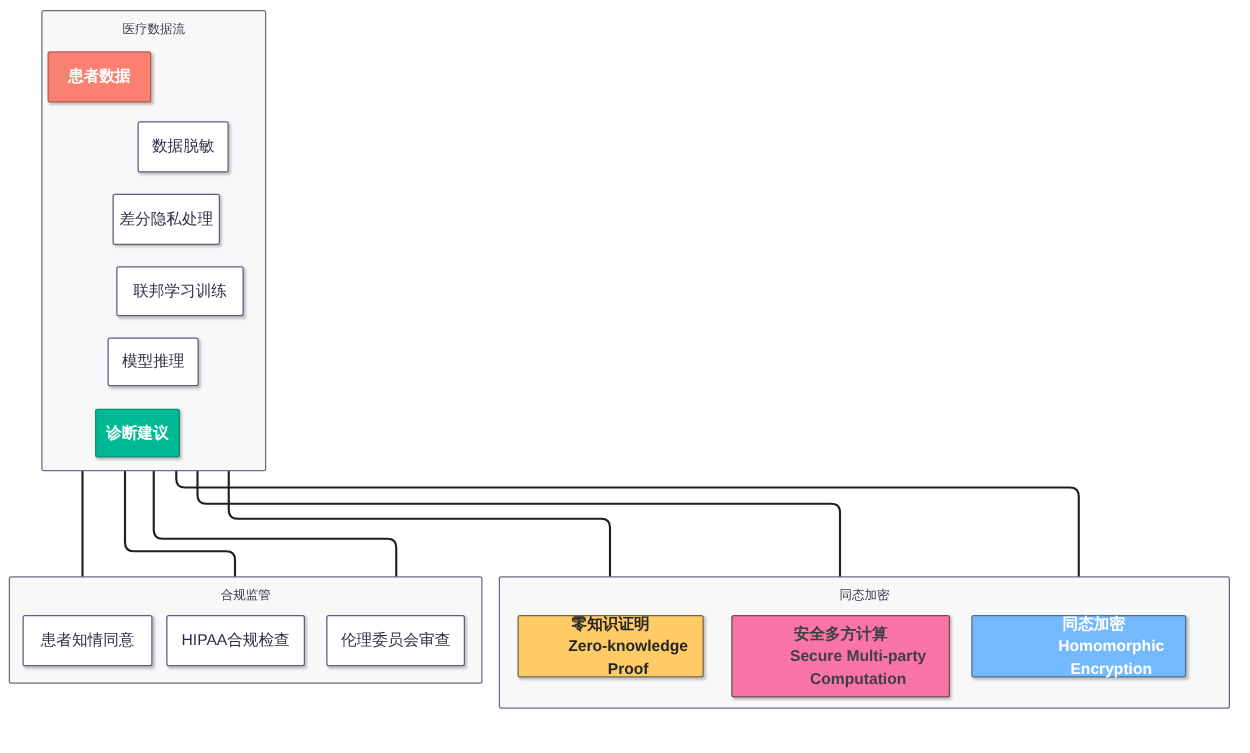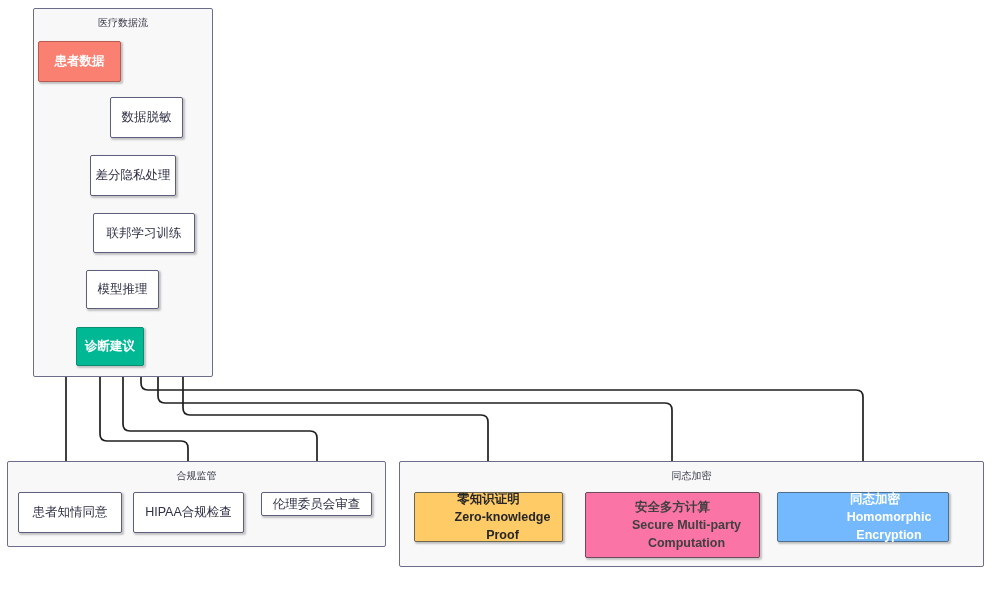--- a/index.html
+++ b/index.html
@@ -142,21 +142,21 @@
       <span class="l1">患者知情同意</span>
     </span>
   </div>
 
   <div class="node" style="left:133px;top:492px;width:111px;height:41px;">
     <span class="lines">
       <span class="l1">HIPAA合规检查</span>
     </span>
   </div>
 
-  <div class="node" style="left:261px;top:492px;width:111px;height:24px;text-align:center;">
+  <div class="node" style="left:261px;top:492px;width:111px;height:41px;text-align:center;">
     <span class="lines">
       <span class="l1">伦理委员会审查</span>
     </span>
   </div>
 
   <div class="node n-zkp" style="left:414px;top:492px;width:149px;height:50px;align-items:center;">
     <span class="lines">
       <span class="l1">零知识证明</span>
       <span class="l2">Zero-knowledge Proof</span>
     </span>

